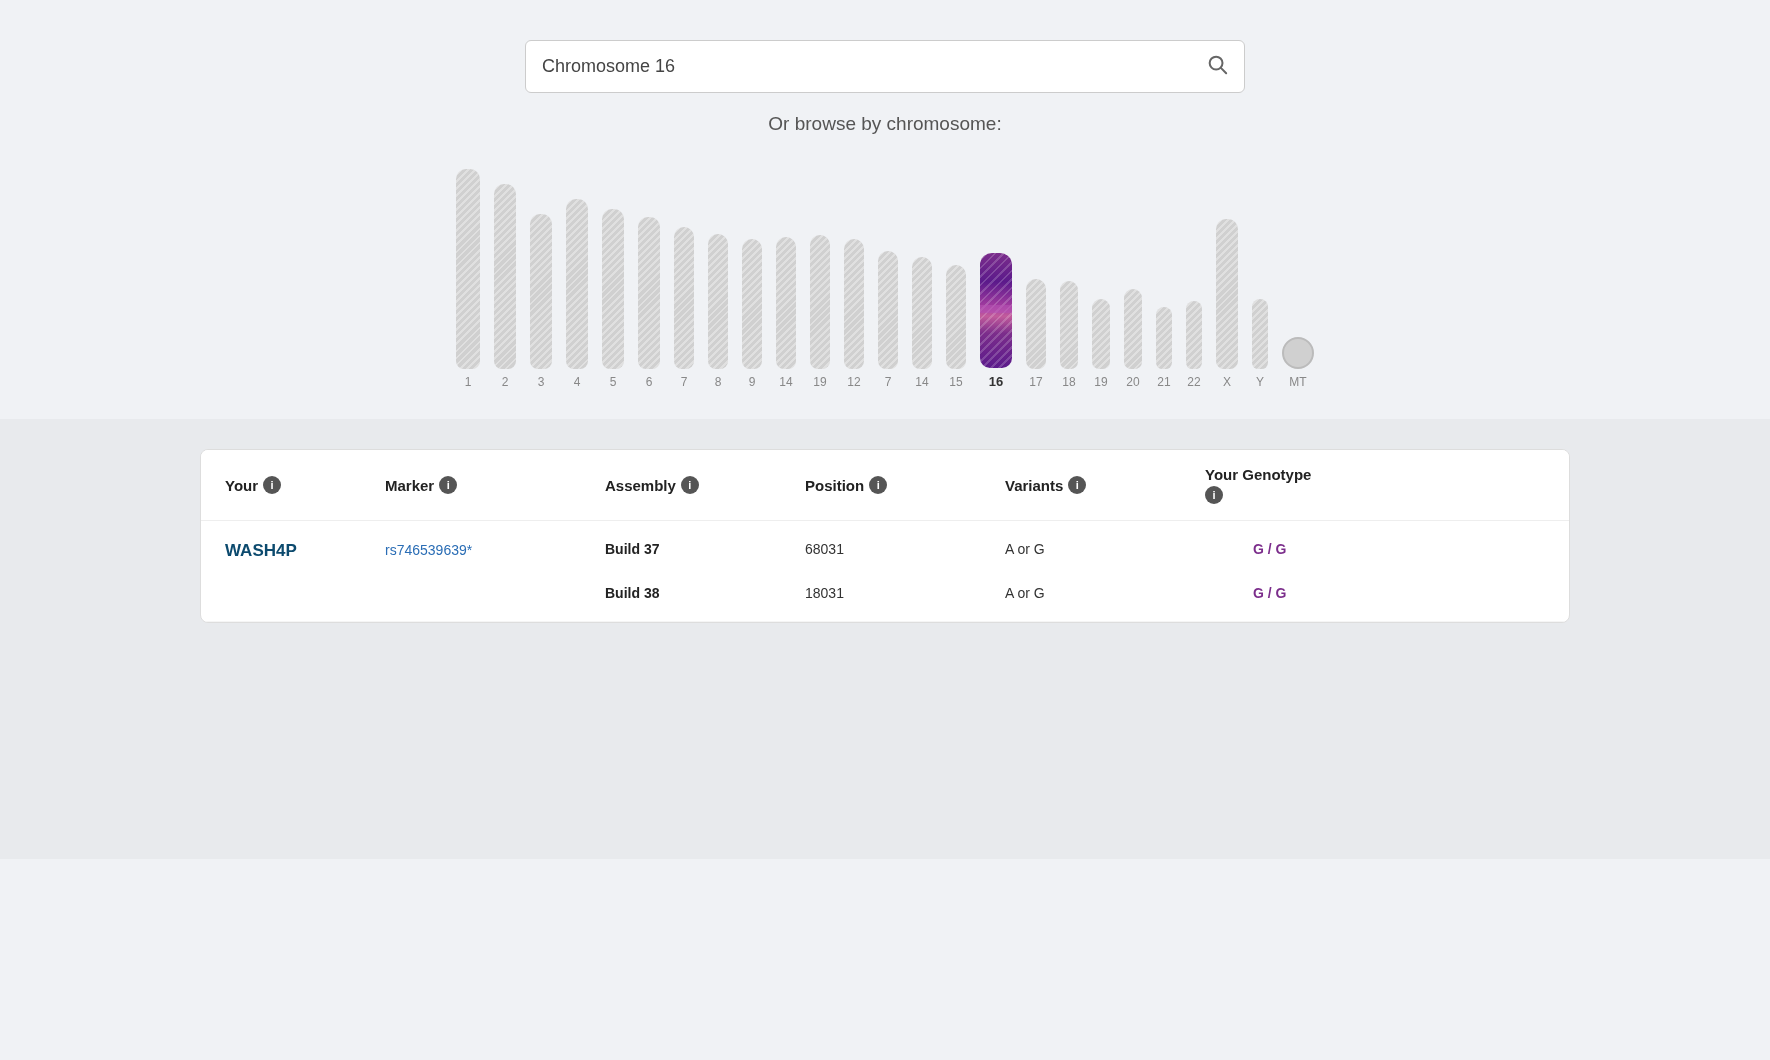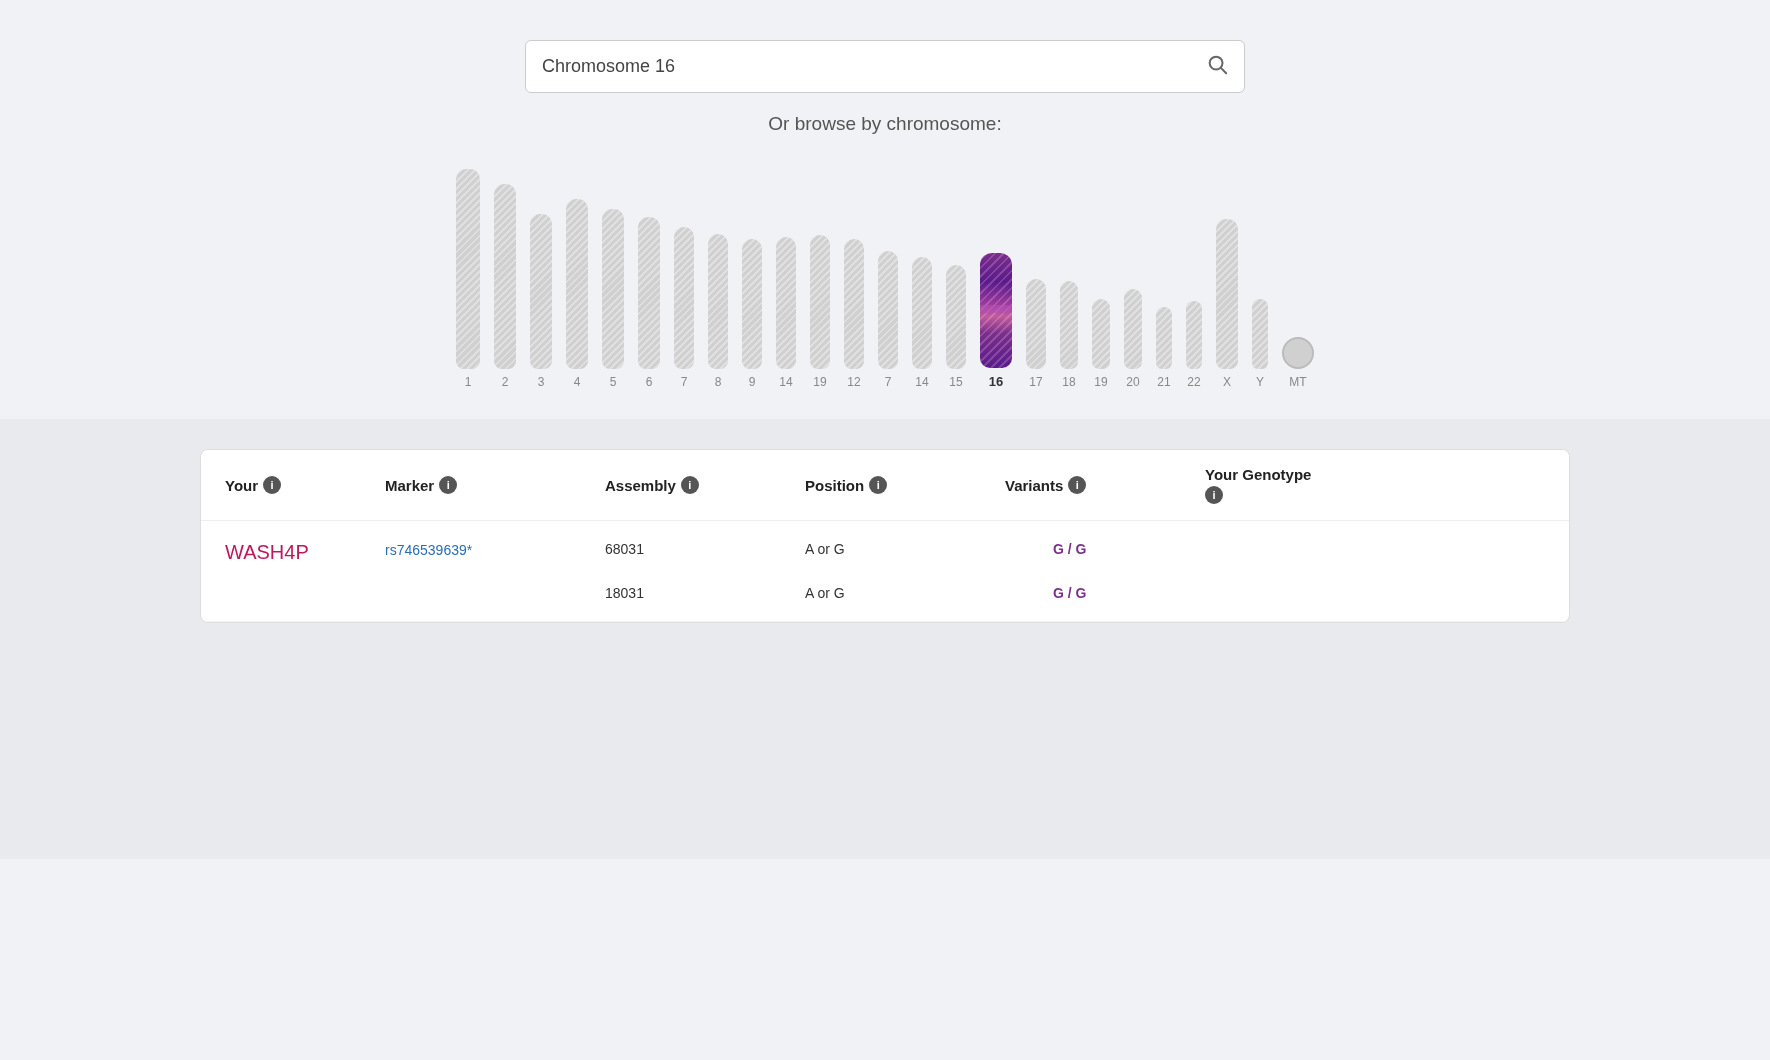--- a/index.html
+++ b/index.html
@@ -150,23 +150,23 @@
 
     .table-row {
       display: grid;
       grid-template-columns: 160px 220px 200px 200px 200px 1fr;
       padding: 20px 24px;
       align-items: start;
       border-bottom: 1px solid #f5f5f5;
     }
 
     .gene-link {
-      color: #be185d;
-      font-weight: 400;
-      font-size: 20px;
+      color: #0c4a6e;
+      font-weight: 700;
+      font-size: 17px;
       text-decoration: none;
       cursor: pointer;
     }
 
     .marker-link {
       color: #2a6db5;
       font-size: 14px;
       text-decoration: none;
       cursor: pointer;
     }
@@ -430,20 +430,24 @@
     <div class="table-row">
 
       <div>
         <a class="gene-link">WASH4P</a>
       </div>
 
       <div>
         <a class="marker-link">rs746539639*</a>
       </div>
 
+      <div class="assembly-cell">
+        <span class="assembly-label">Build 37</span>
+        <span class="assembly-label">Build 38</span>
+      </div>
 
       <div class="position-cell">
         <span>68031</span>
         <span>18031</span>
       </div>
 
       <div class="variants-cell">
         <span>A or G</span>
         <span>A or G</span>
       </div>

